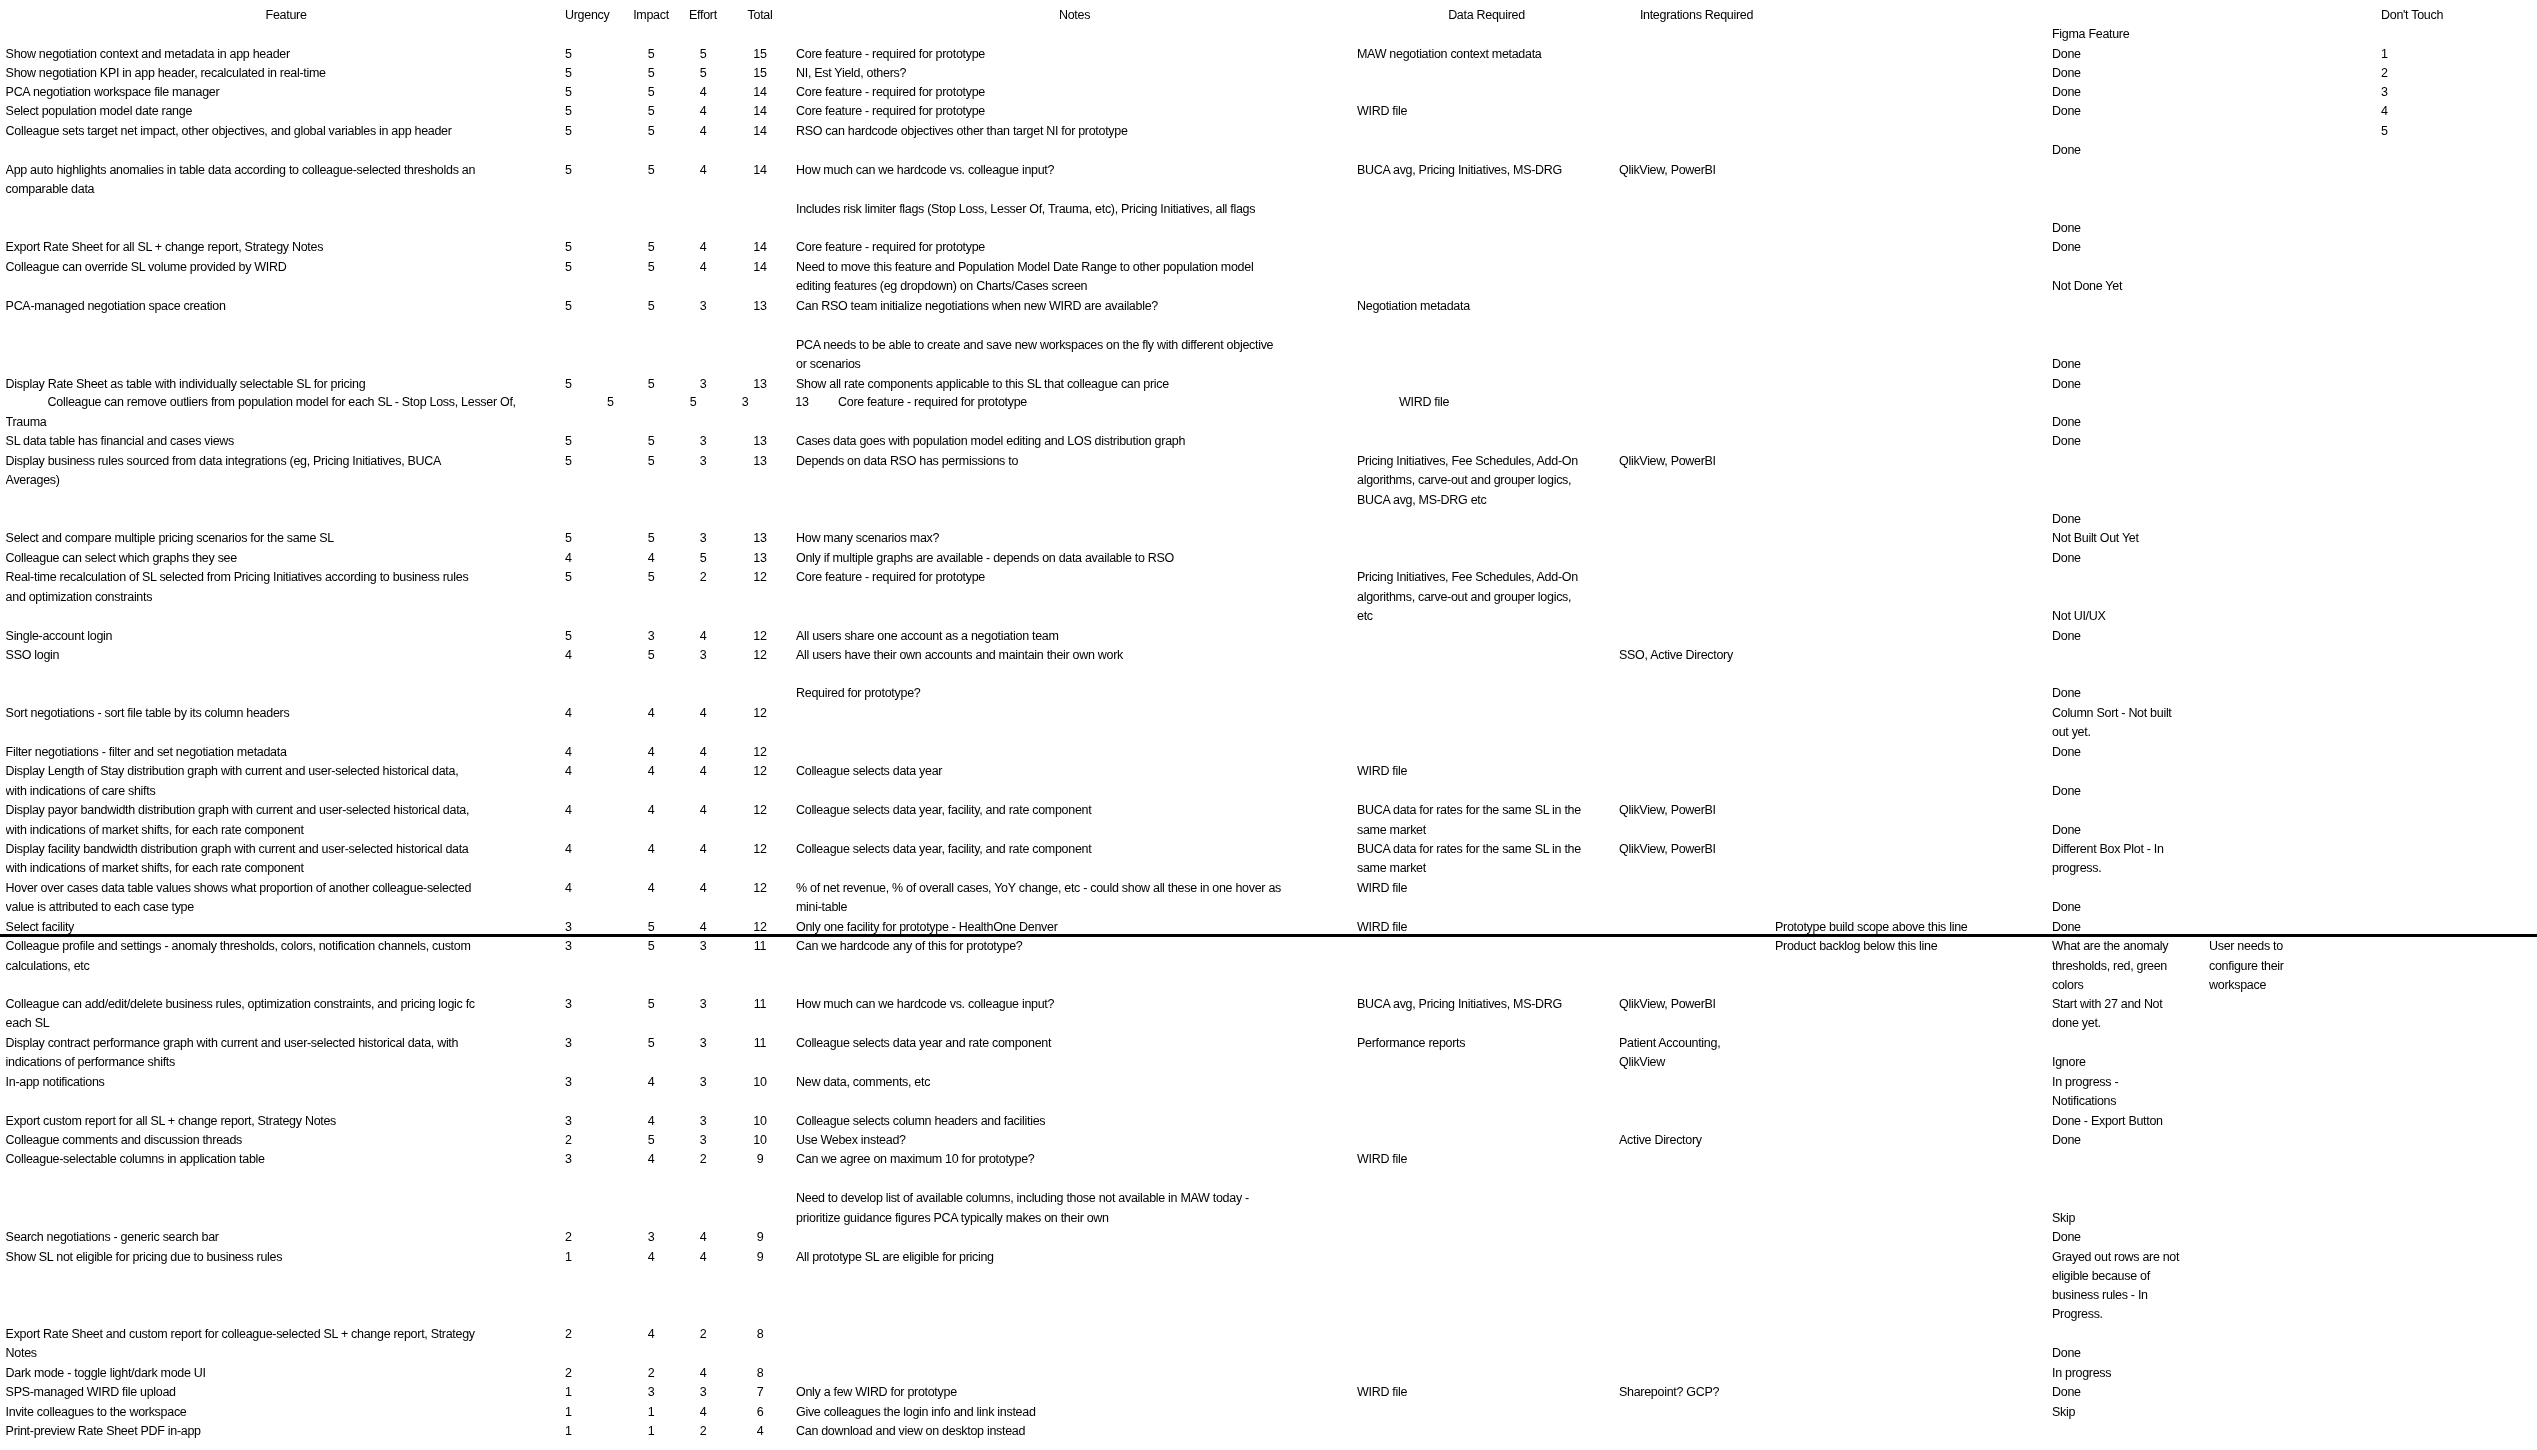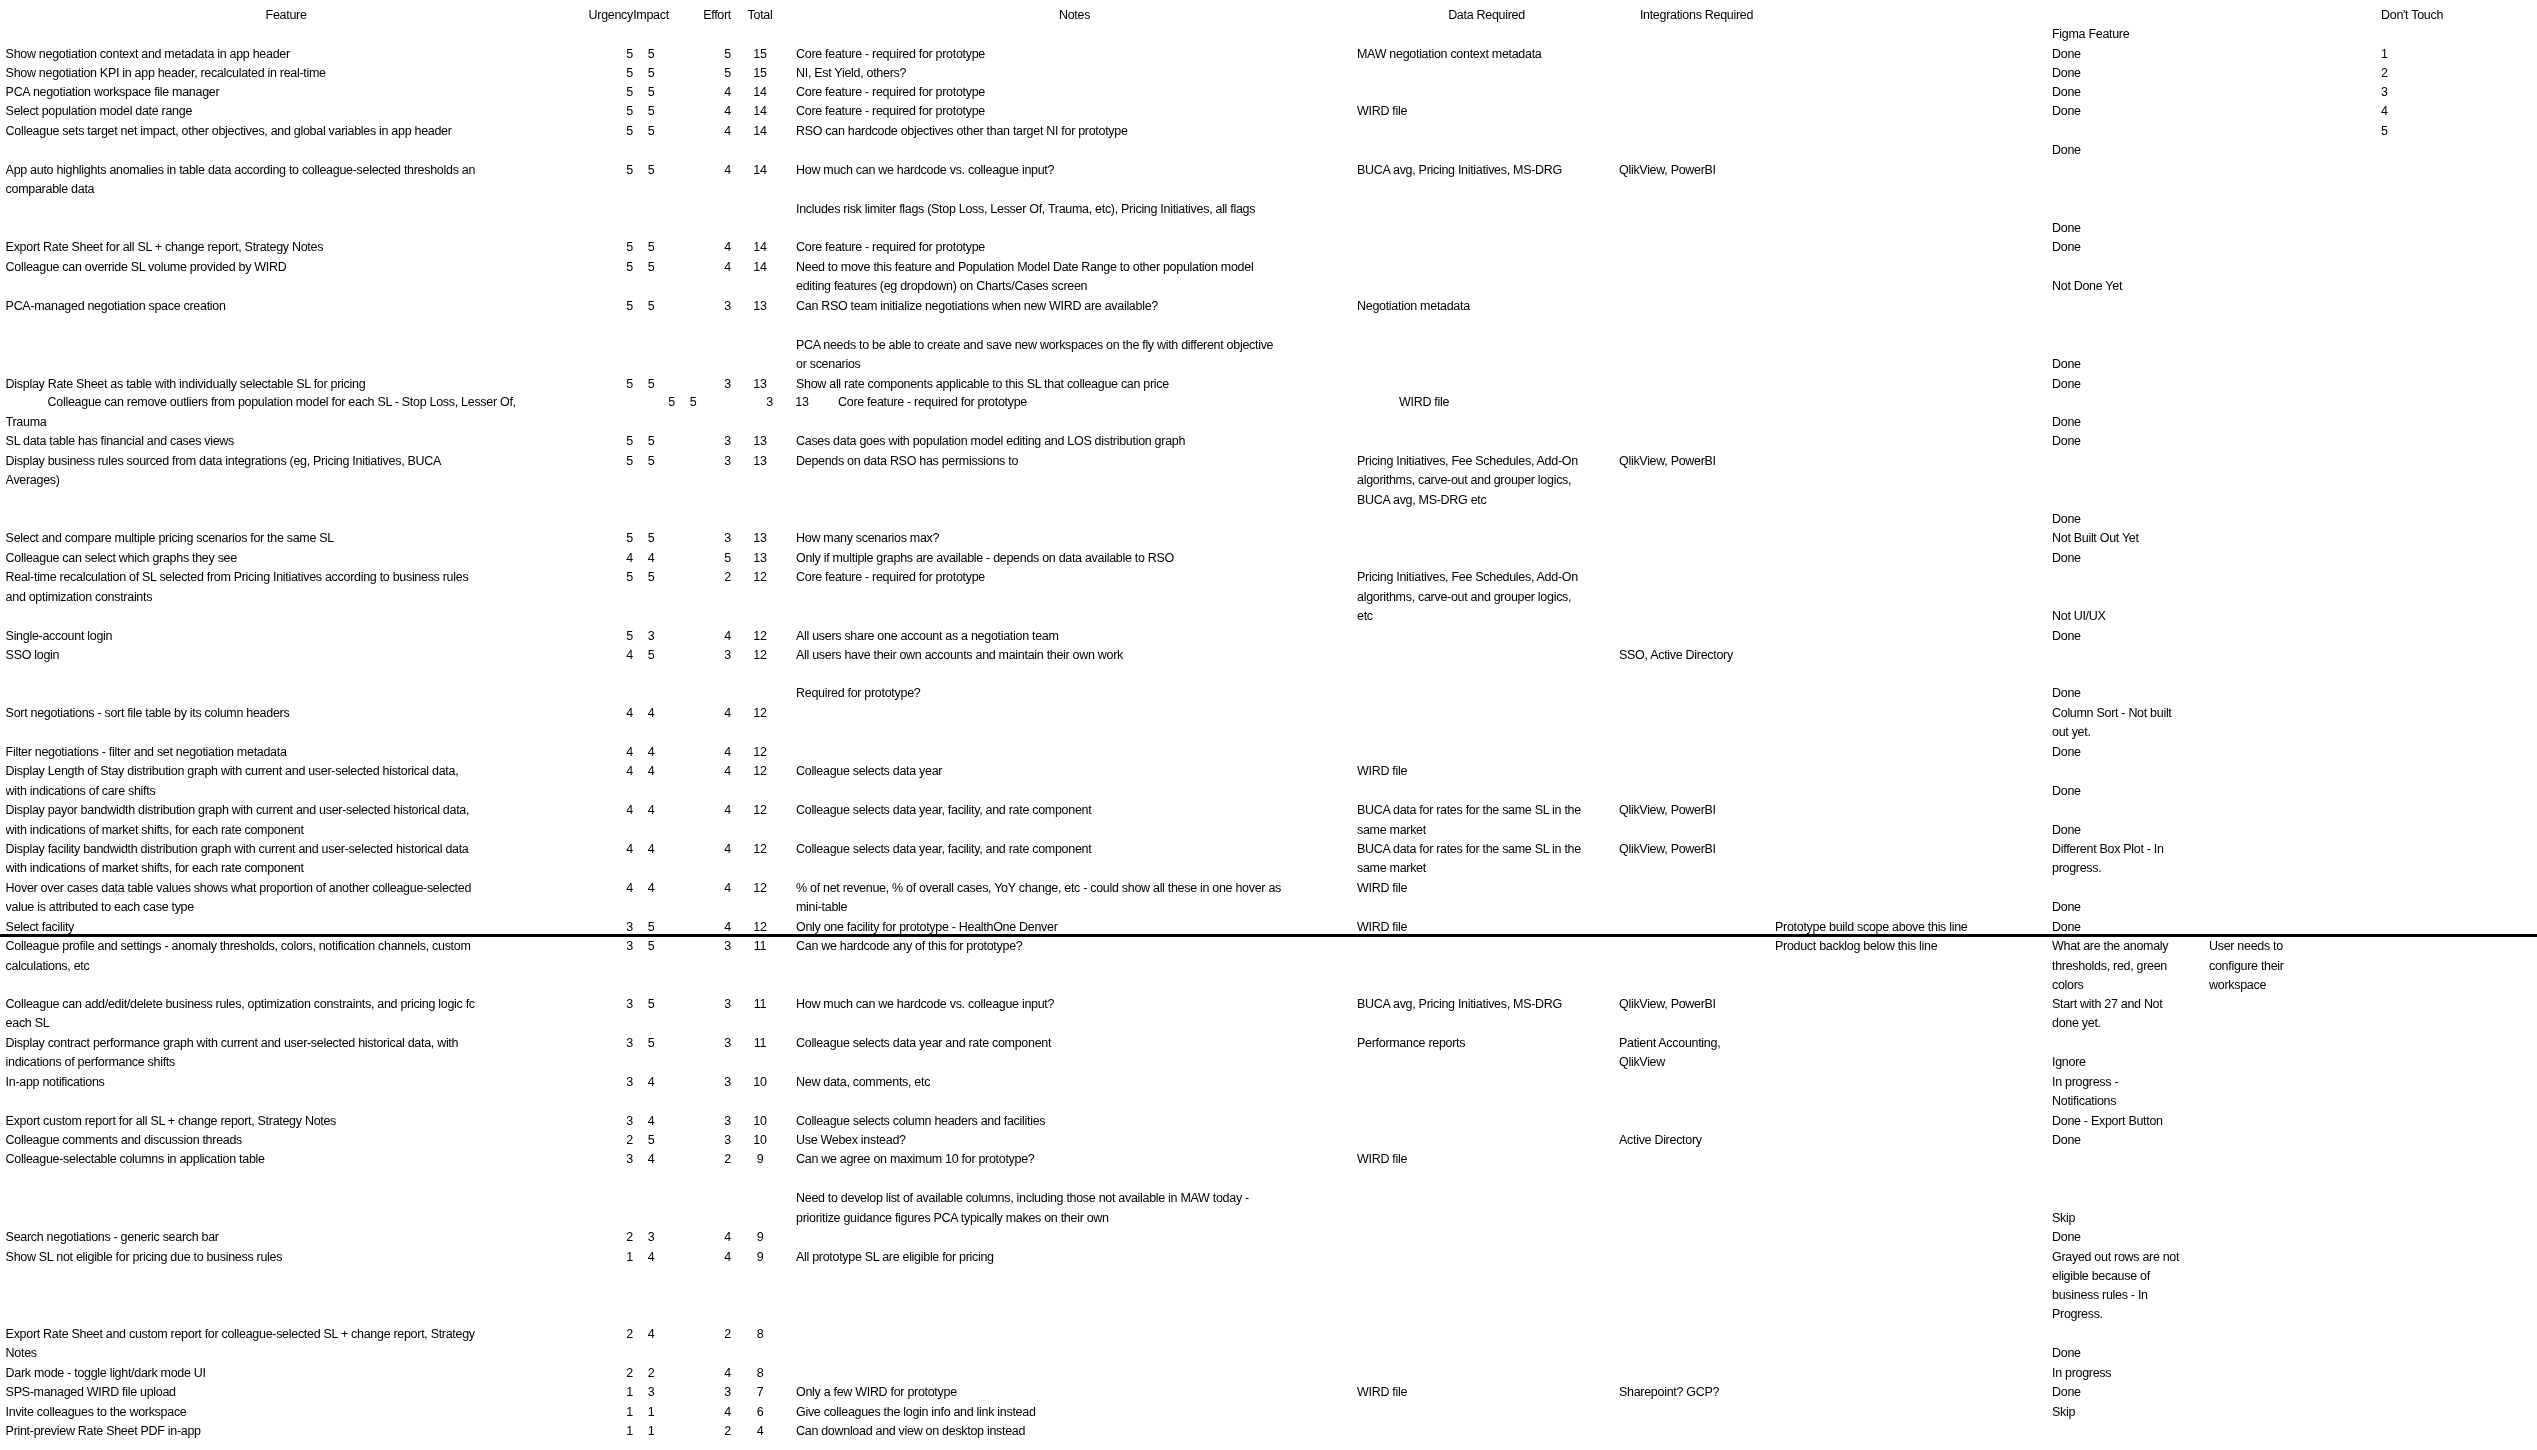--- a/index.html
+++ b/index.html
@@ -23,23 +23,23 @@
   }
   .cell{
     position:absolute;
     top:0;
     height:19.5px;
     overflow:hidden;
     white-space:nowrap;
   }
   
   .c0 {left:5.6px;    width:561px;}
-  .c1 {left:577px;  width:56px;  text-align:right;}
+  .c1 {left:565px;  width:56px;  text-align:left;}
   .c2 {left:623px;  width:56px;  text-align:center;}
-  .c3 {left:675px;  width:56px;  text-align:right;}
+  .c3 {left:675px;  width:56px;  text-align:center;}
   .c4 {left:732px; width:56px;  text-align:center;}
   .c5 {left:796px; width:557px;}
   .c6 {left:1357px; width:259px;}
   .c7 {left:1619px; width:155px;}
   .c8 {left:1775px; width:273px;}
   .c9 {left:2052px; width:155px;}
   .c10{left:2209px; width:167px;}
   .c11{left:2381px; width:146px; text-align:left;}
   
   .row.hdr .c0,.row.hdr .c5,.row.hdr .c6,.row.hdr .c7{text-align:center;}

